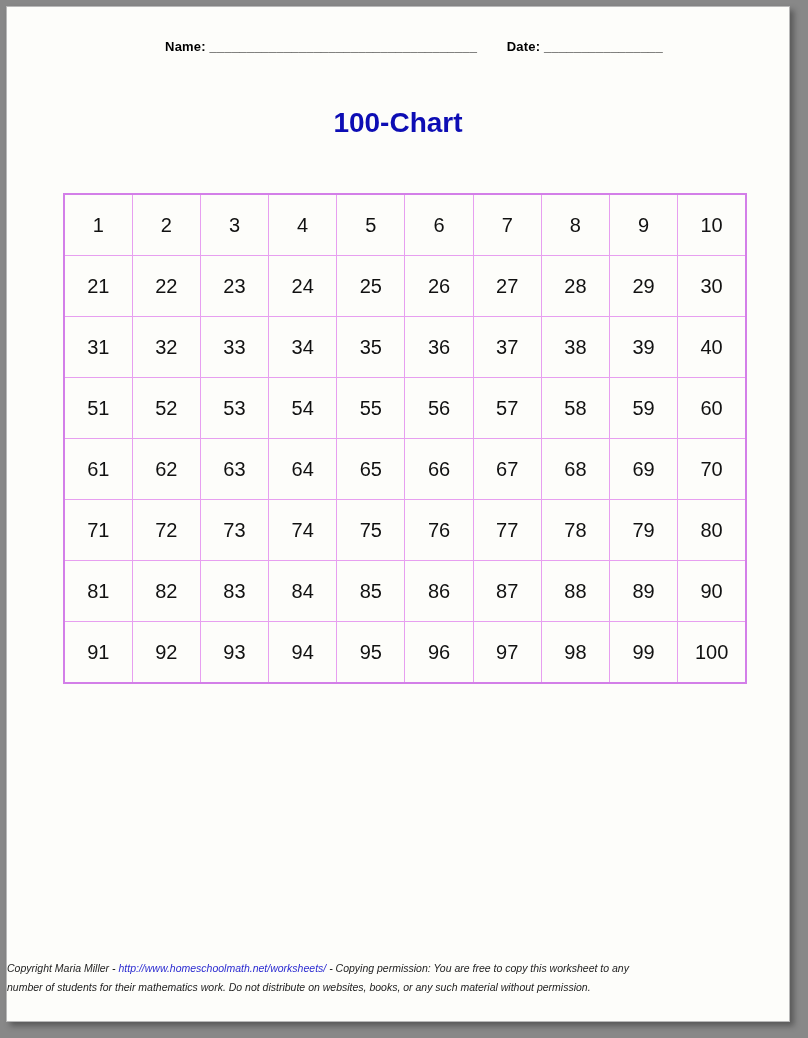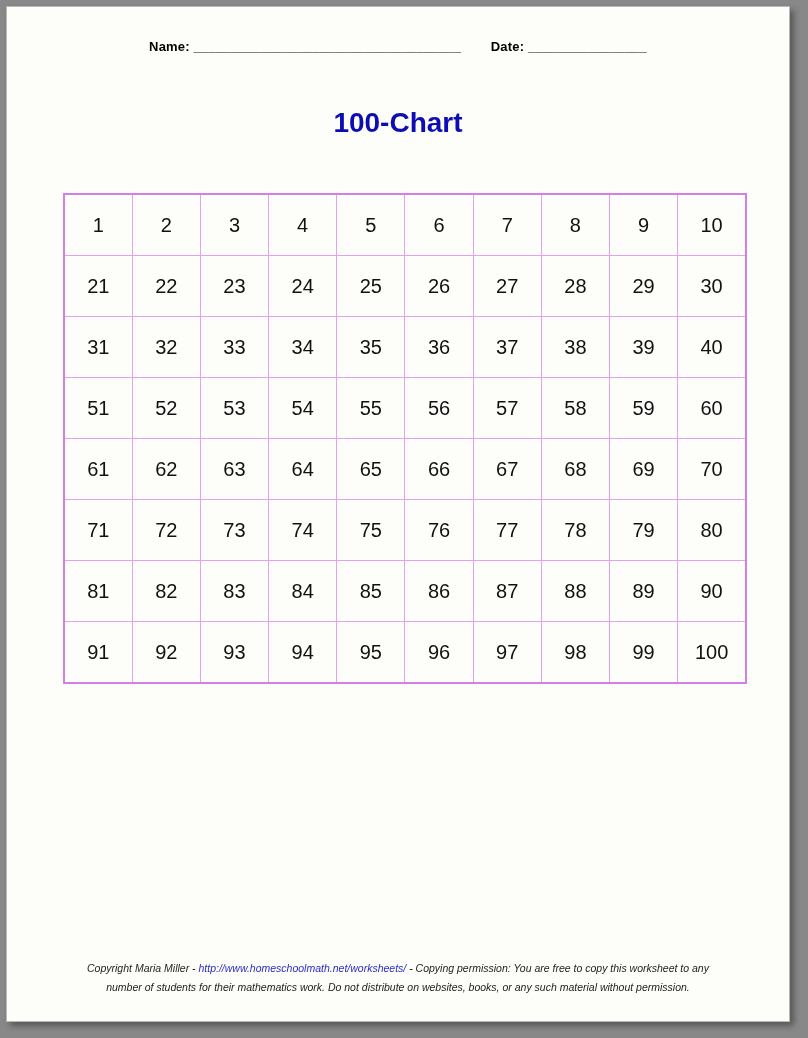--- a/index.html
+++ b/index.html
@@ -25,20 +25,21 @@
   .nameline {
     position: absolute;
     top: 32px;
     left: 0;
     width: 100%;
     text-align: center;
     font-size: 13px;
     font-weight: bold;
     color: #000;
     letter-spacing: 0.2px;
+    padding-left: 16px;
   }
   .nameline .gap { display: inline-block; width: 22px; }
   .title {
     position: absolute;
     top: 100px;
     left: 0;
     width: 100%;
     text-align: center;
     font-size: 28px;
     font-weight: bold;
@@ -65,21 +66,21 @@
     font-family: "Liberation Sans", sans-serif;
   }
   table.chart {
     border: 2px solid #d37fe8;
   }
   .footer {
     position: absolute;
     bottom: 24px;
     left: 0;
     width: 100%;
-    text-align: center;
+    text-align: left;
     font-size: 10.5px;
     font-style: italic;
     color: #222;
     line-height: 1.8;
   }
   .footer a, .footer .link {
     color: #2a2ad0;
     text-decoration: none;
   }
 </style>

